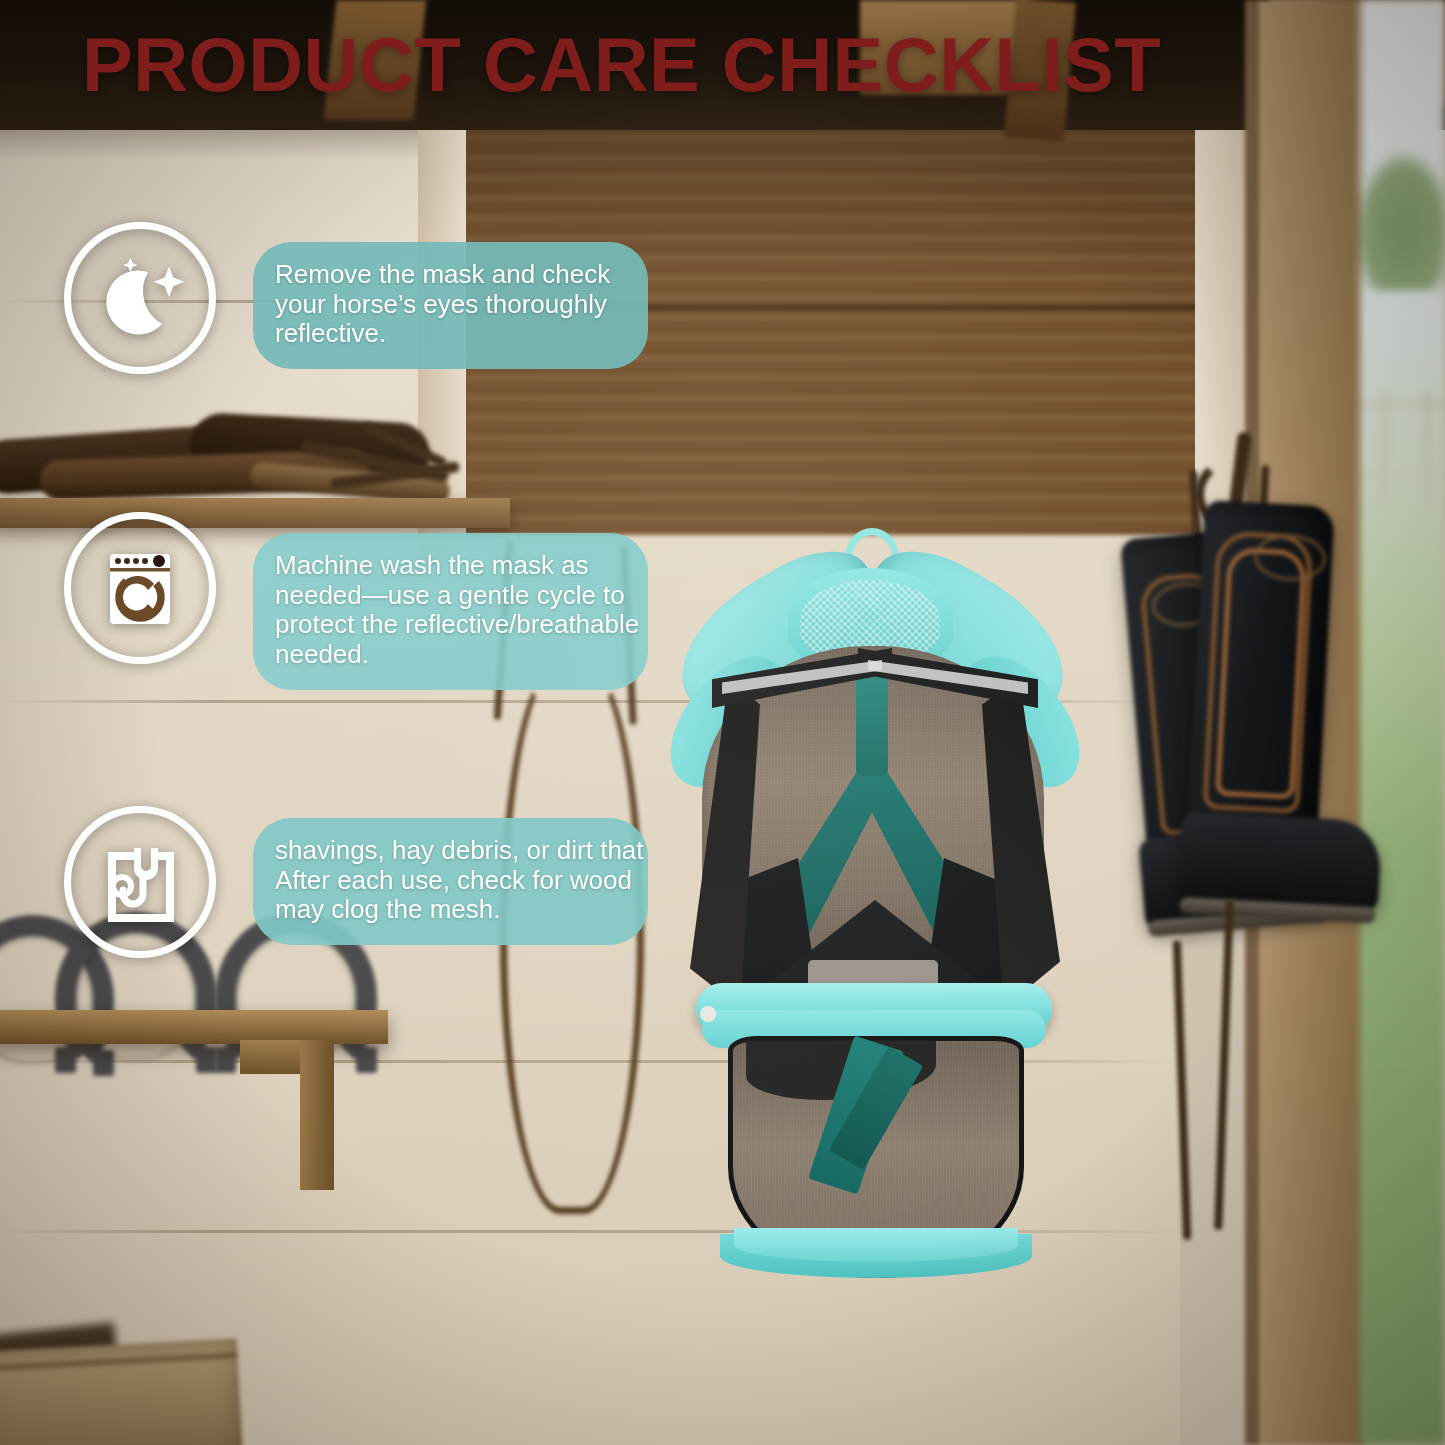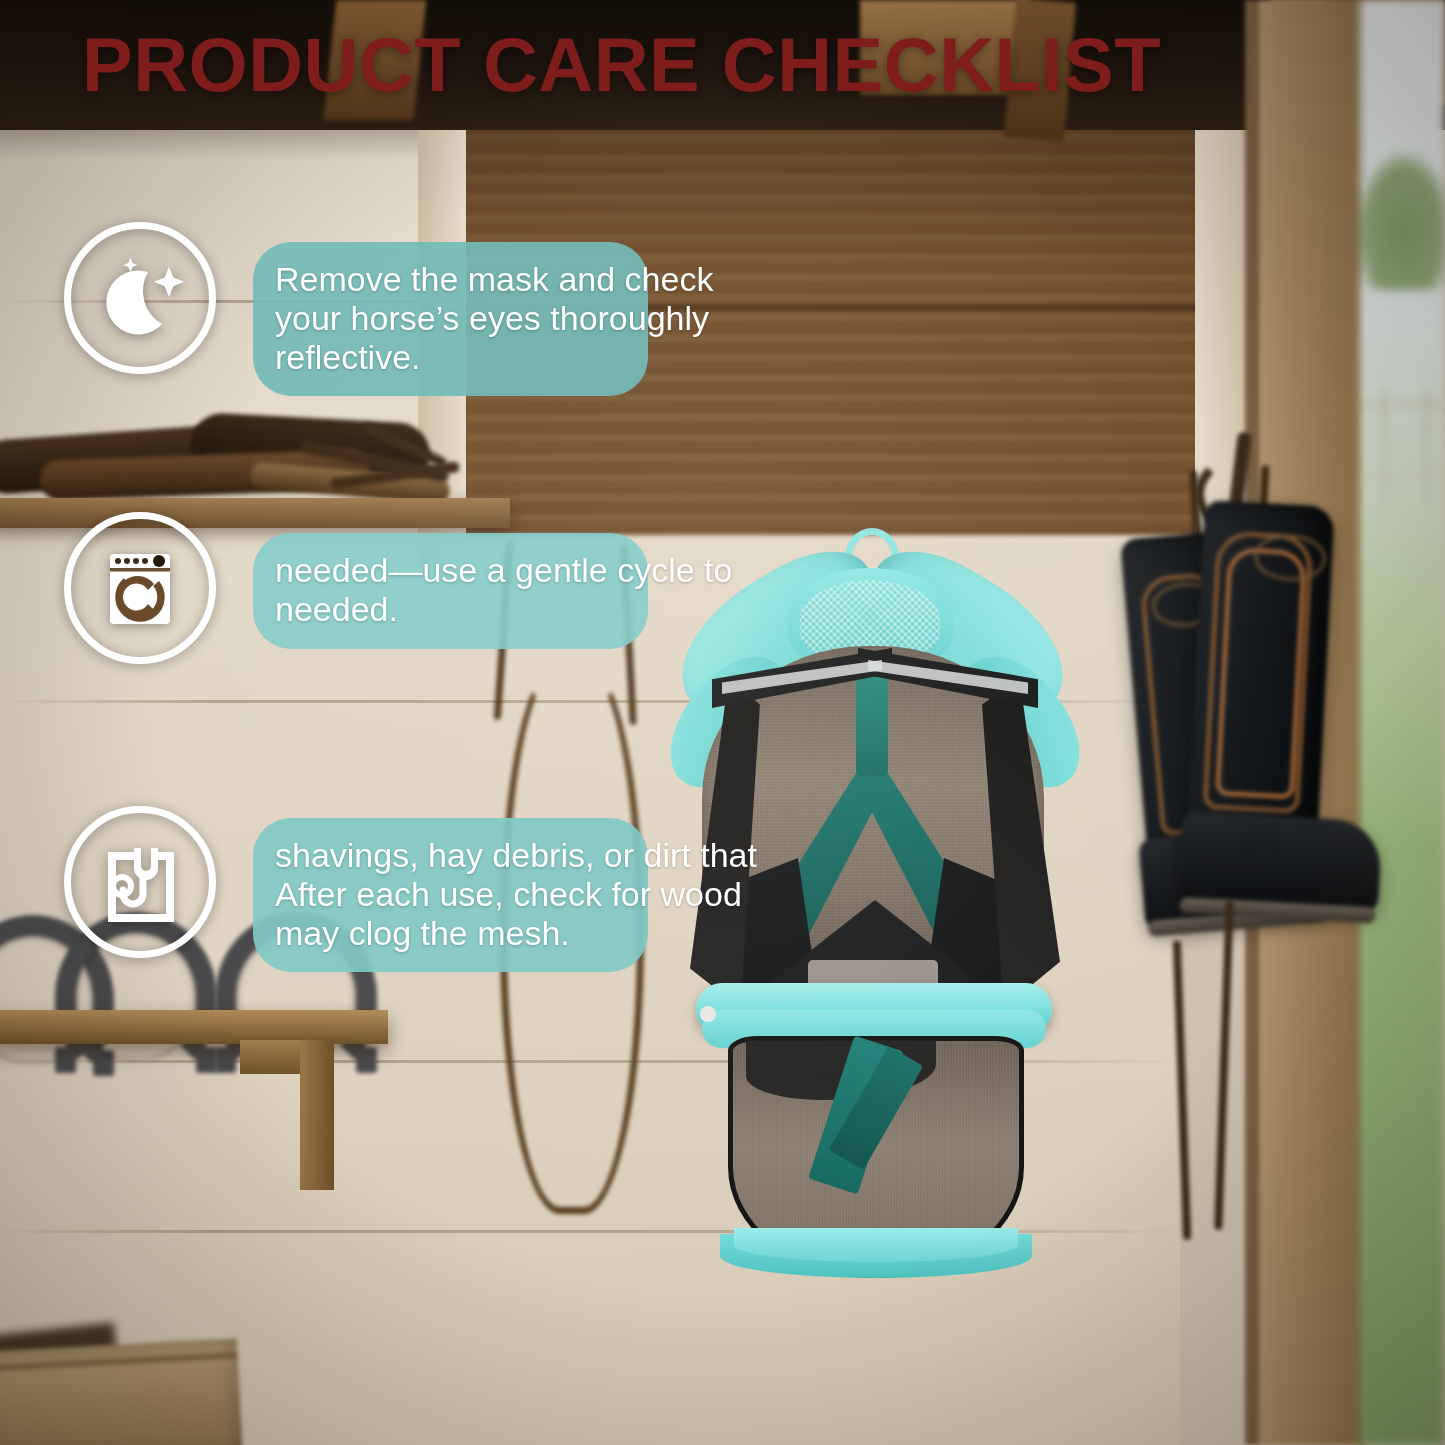--- a/index.html
+++ b/index.html
@@ -238,21 +238,21 @@
   .row2{left:64px;top:512px;}
   .row3{left:64px;top:806px;}
 
   .icon-ring{width:152px;height:152px;border-radius:50%;border:7px solid #fff;
     box-sizing:border-box;display:flex;align-items:center;justify-content:center;
     flex:0 0 auto;filter:drop-shadow(0 2px 6px rgba(0,0,0,.35));}
   .icon-ring svg{display:block;}
 
   .bubble{position:absolute;width:395px;border-radius:38px;
     padding:18px 22px 20px 22px;box-sizing:border-box;
-    color:#fff;font-size:34px;line-height:1.14;
+    color:#fff;font-size:26px;line-height:1.14;
     text-shadow:0 1px 3px rgba(0,0,0,.25);}
   .bubble span{display:block;white-space:nowrap;}
   .b1{left:253px;top:242px;background:rgba(116,186,184,.93);}
   .b2{left:253px;top:533px;background:rgba(134,205,203,.90);}
   .b3{left:253px;top:818px;background:rgba(129,201,199,.92);}
 </style>
 </head>
 <body>
 
 <div id="stage">
@@ -397,21 +397,23 @@
         <circle cx="57" cy="25" r="3" fill="#3a2a16"></circle>
         <circle cx="71" cy="25" r="6" fill="#241709"></circle>
         <path d="M52 40 a21 21 0 1 0 0 42 a21 21 0 1 0 0 -42 Z M52 47 a14 14 0 1 1 0 28 a14 14 0 1 1 0 -28 Z" fill="none"></path>
         <path d="M66 48 A21 21 0 1 0 66 74 L60 68 A13.5 13.5 0 1 1 60 54 Z" fill="#6b4a2a"></path>
         <path d="M52 40 a21 21 0 0 0 0 42 a21 21 0 0 0 0 -42 M52 47 a14 14 0 0 1 0 28 a14 14 0 0 1 0 -28" fill="#8a6a43" fill-rule="evenodd" opacity="0"></path>
         <circle cx="52" cy="61" r="21" fill="none" stroke="#6b4a2a" stroke-width="7.5" stroke-dasharray="98 34" transform="rotate(-40 52 61)"></circle>
       </svg>
     </div>
   </div>
   <div class="bubble b2">
+    <span>Machine wash the mask as</span>
     <span>needed—use a gentle cycle to</span>
+    <span>protect the reflective/breathable</span>
     <span>needed.</span>
   </div>
 
   <div class="row row3">
     <div class="icon-ring">
       <svg width="104" height="104" viewBox="0 0 104 104">
         <path d="M20 22 h26 v8 h-18 v54 h50 v-54 h-8 v-8 h16 v70 h-66 Z" fill="#fff"></path>
         <path d="M46 18 v20 a12 12 0 0 0 24 0 v-20 h-7 v18 a5 5 0 0 1 -10 0 v-18 Z" fill="#fff"></path>
         <path d="M55 48 v16 a10 10 0 0 1 -20 0 v-4" fill="none" stroke="#fff" stroke-width="7" stroke-linecap="round"></path>
         <circle cx="34" cy="56" r="9" fill="none" stroke="#fff" stroke-width="6"></circle>

